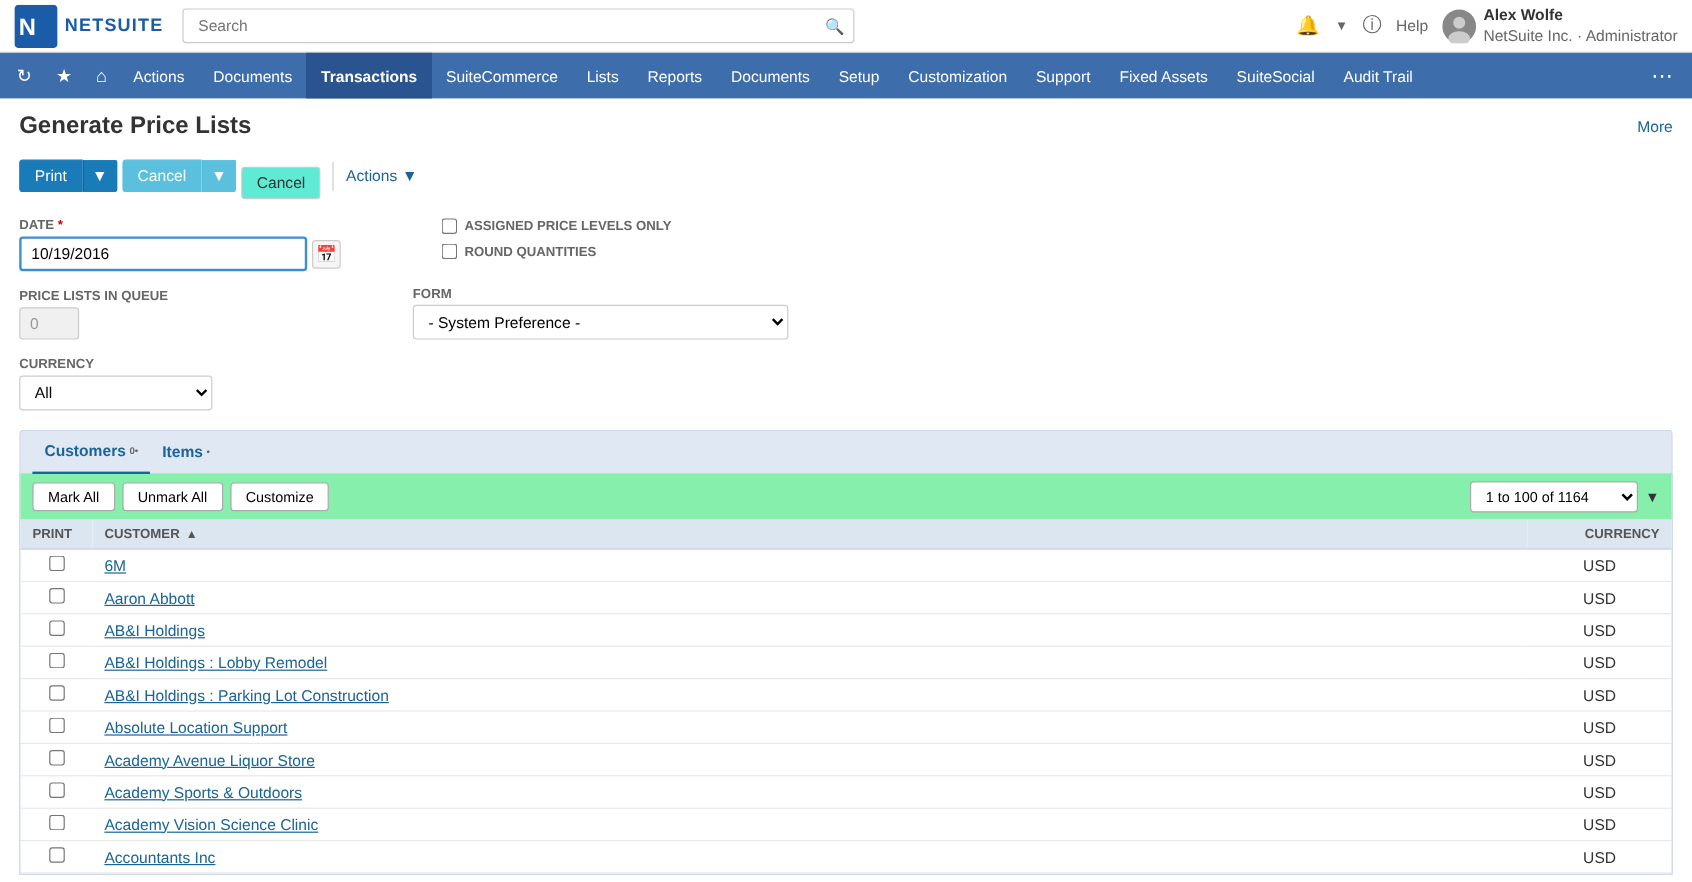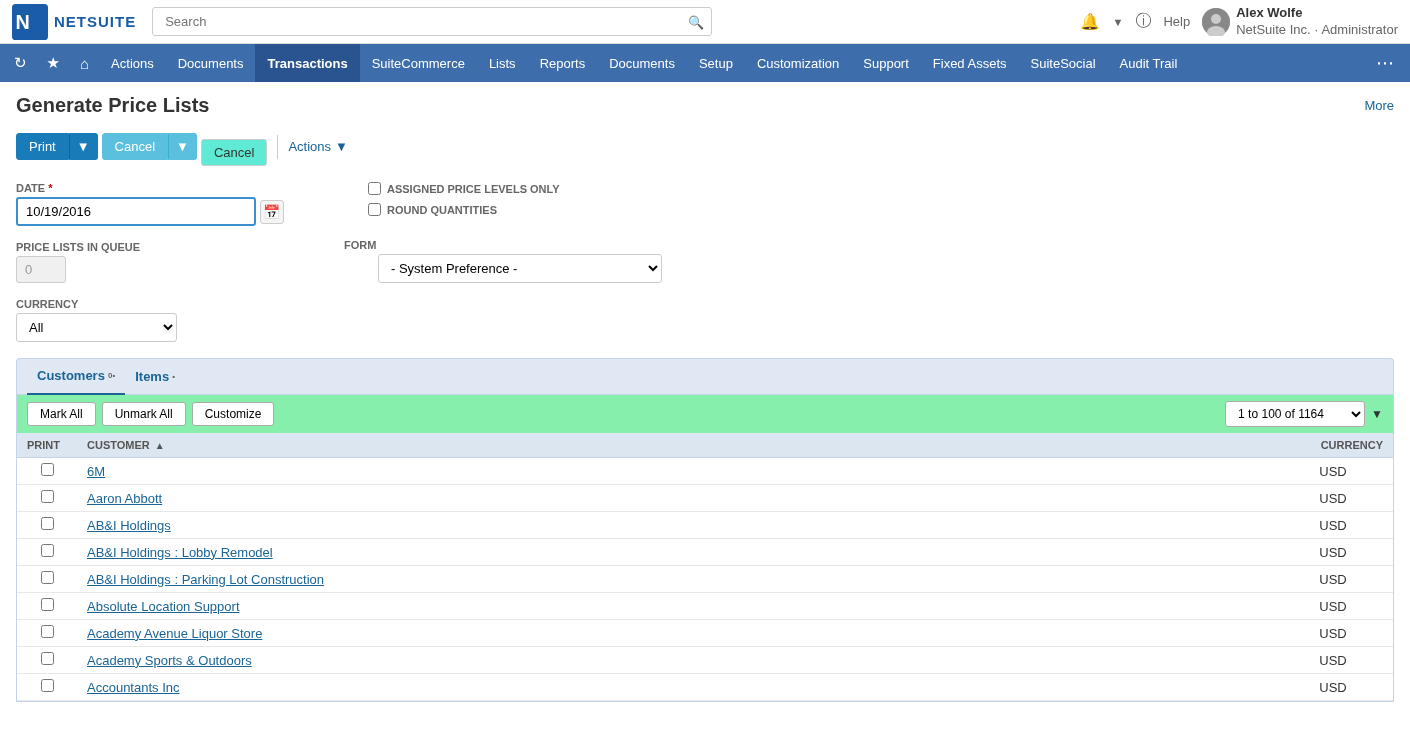--- a/index.html
+++ b/index.html
@@ -263,27 +263,26 @@
       margin-bottom: 8px;
       padding-left: 24px;
     }
     .checkbox-label {
       font-size: 11px;
       font-weight: bold;
       color: #666;
       text-transform: uppercase;
     }
     .form-select {
-      width: 284px;
+      width: 313px;
       padding: 5px 8px;
       border: 1px solid #ccc;
       border-radius: 3px;
       font-size: 13px;
       background: #fff;
-      margin-left: 34px;
     }
     .currency-select {
       width: 161px;
       padding: 5px 8px;
       border: 1px solid #ccc;
       border-radius: 3px;
       font-size: 13px;
       background: #fff;
     }
     .queue-val {
@@ -638,20 +637,29 @@
     <td>
       <a class="customer-link">Academy Sports &amp; Outdoors</a>
     </td>
     <td class="td-currency">USD</td>
   </tr>
           <tr>
     <td class="td-print">
       <input type="checkbox" style="">
     </td>
     <td>
+      <a class="customer-link">Academy Vision Science Clinic</a>
+    </td>
+    <td class="td-currency">USD</td>
+  </tr>
+          <tr>
+    <td class="td-print">
+      <input type="checkbox" style="">
+    </td>
+    <td>
       <a class="customer-link">Accountants Inc</a>
     </td>
     <td class="td-currency">USD</td>
   </tr>
         </tbody>
     </table>
   </div>
 </div>
 
 </body></html>

